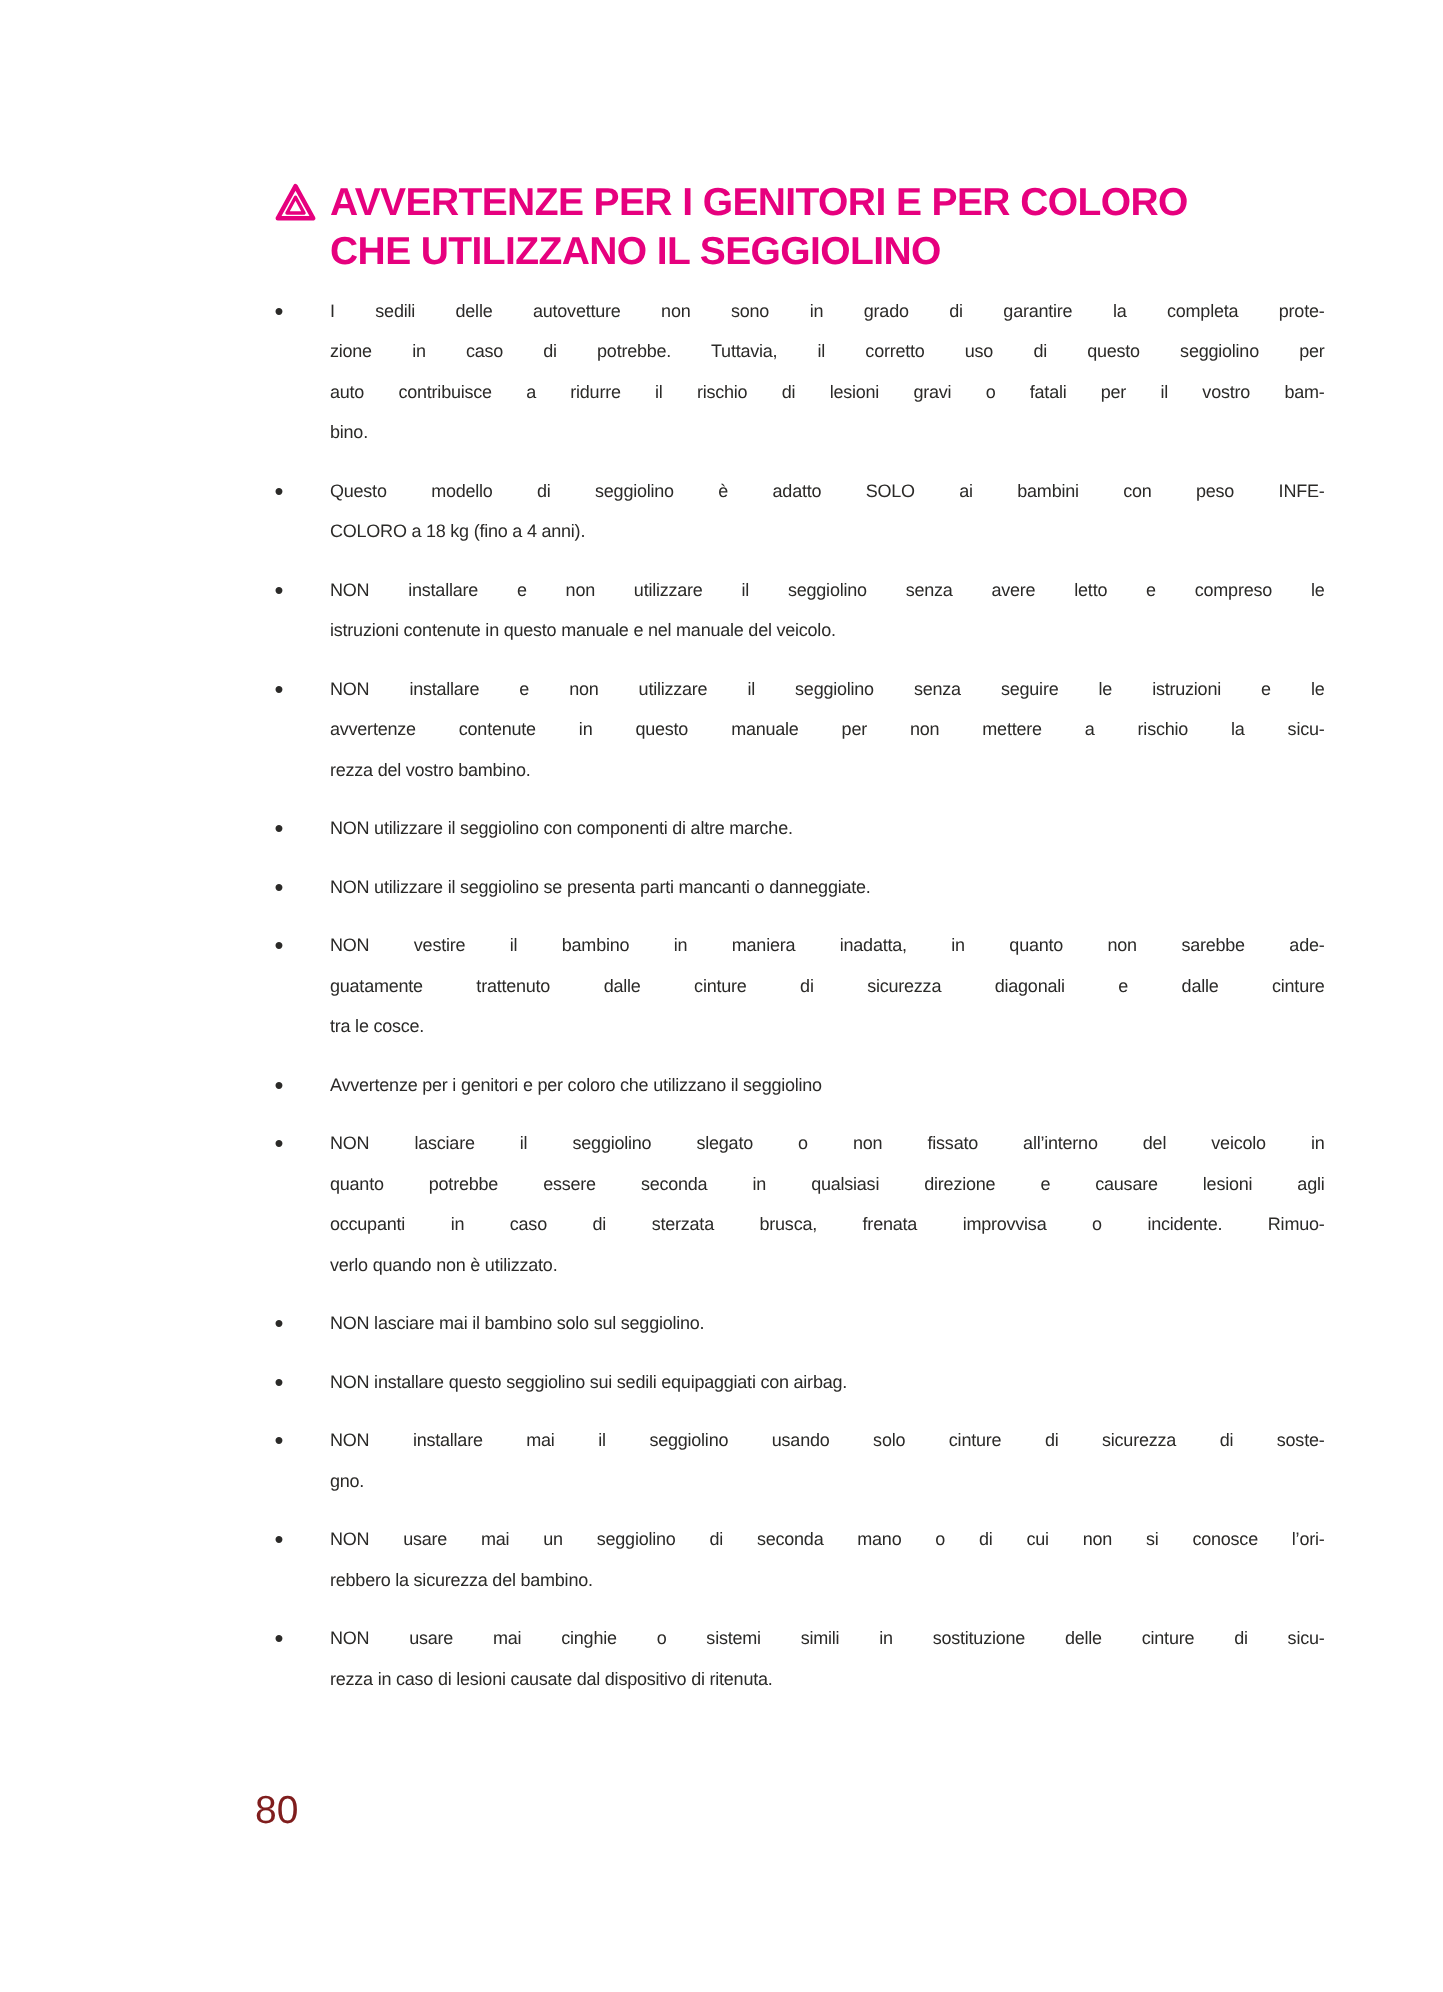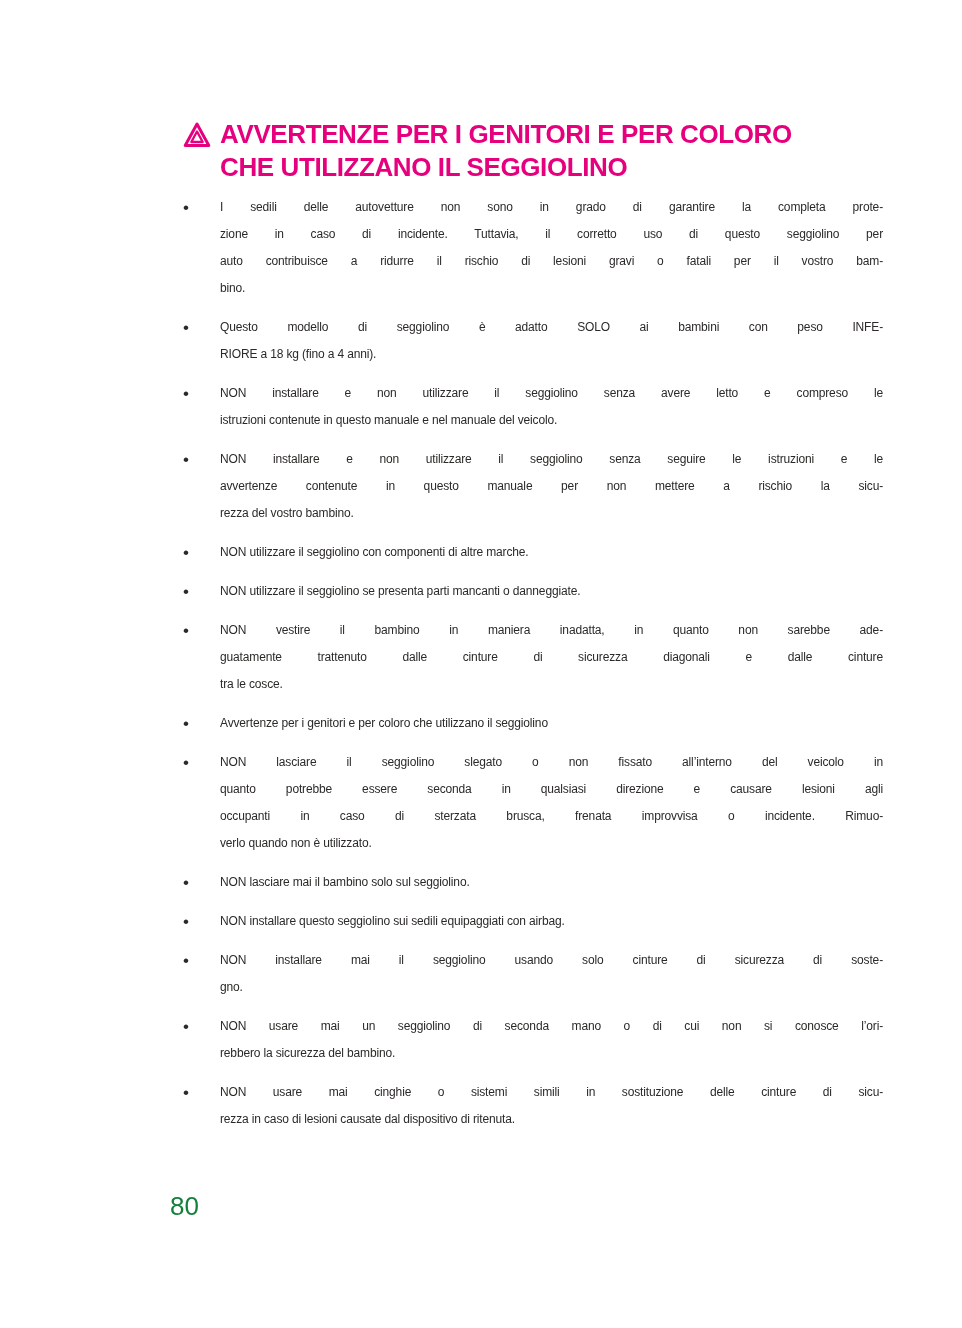--- a/index.html
+++ b/index.html
@@ -76,21 +76,21 @@
   .bullet .text .line.last {
     text-align-last: left;
   }
   .bullet .text b { font-weight: normal; }
   .page-number {
     position: absolute;
     left: 170px;
     top: 1191px;
     font-size: 26px;
     line-height: 30px;
-    color: #15803d;
+    color: #7f1d1d;
   }
 </style>
 </head>
 <body>
 
 <div class="page">
 
   <header class="heading">
     <span class="warn-icon">
       <svg viewBox="0 0 32 30" aria-hidden="true">
@@ -102,30 +102,30 @@
       <span class="hline">AVVERTENZE PER I GENITORI E PER COLORO</span>
       <span class="hline">CHE UTILIZZANO IL SEGGIOLINO</span>
     </h1>
   </header>
 
   <main class="content" id="bullet-list">
       <div class="bullet">
         <span class="marker">•</span>
         <div class="text">
           <div class="line">I sedili delle autovetture non sono in grado di garantire la completa prote-</div>
-          <div class="line">zione in caso di incidente. Tuttavia, il corretto uso di questo seggiolino per</div>
+          <div class="line">zione in caso di potrebbe. Tuttavia, il corretto uso di questo seggiolino per</div>
           <div class="line">auto contribuisce a ridurre il rischio di lesioni gravi o fatali per il vostro bam-</div>
           <div class="line last">bino.</div>
         </div>
       </div>
       <div class="bullet">
         <span class="marker">•</span>
         <div class="text">
           <div class="line">Questo modello di seggiolino è adatto <b>SOLO</b> ai bambini con peso <b>INFE-</b></div>
-          <div class="line last"><b>RIORE</b> a 18 kg (fino a 4 anni).</div>
+          <div class="line last"><b>COLORO</b> a 18 kg (fino a 4 anni).</div>
         </div>
       </div>
       <div class="bullet">
         <span class="marker">•</span>
         <div class="text">
           <div class="line"><b>NON</b> installare e non utilizzare il seggiolino senza avere letto e compreso le</div>
           <div class="line last">istruzioni contenute in questo manuale e nel manuale del veicolo.</div>
         </div>
       </div>
       <div class="bullet">

